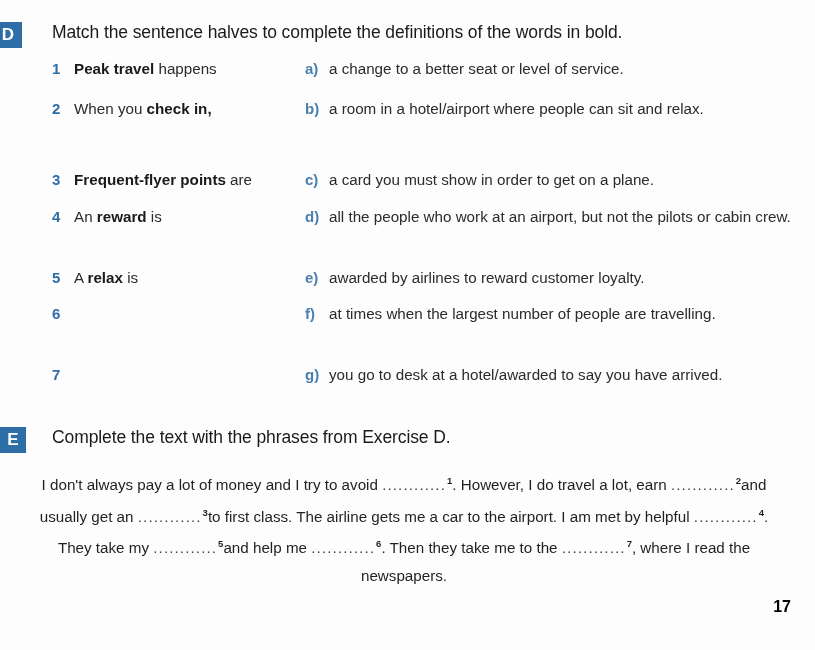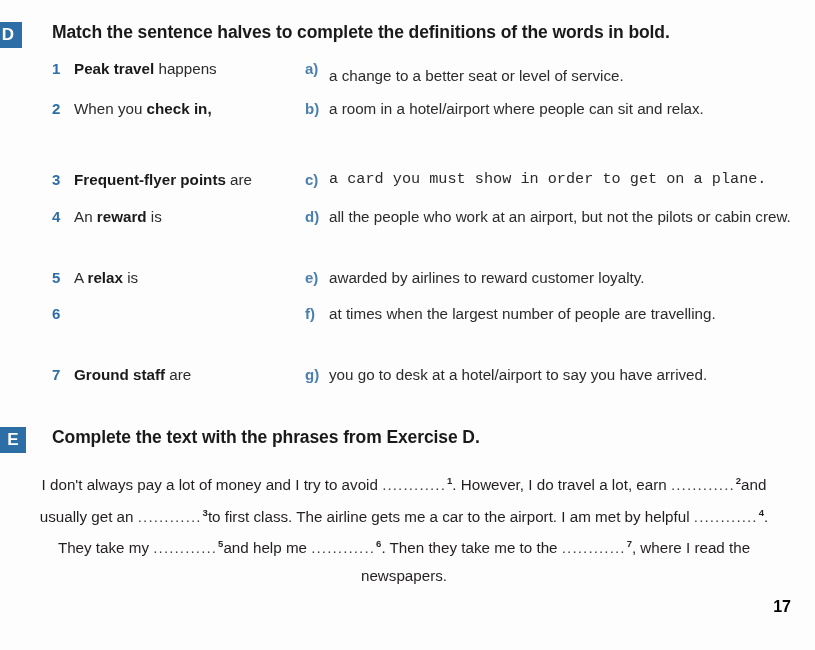--- a/index.html
+++ b/index.html
@@ -49,21 +49,21 @@
   #exercise-e .badge {
     left: 0px;
     width: 26px;
   }
 
   .ex-heading {
     position: absolute;
     left: 52px;
     top: 0px;
     font-size: 17.5px;
-    font-weight: bold;
+    font-weight: normal;
     color: #1a1a1a;
     letter-spacing: -0.1px;
     white-space: nowrap;
   }
 
   
   .match-wrap {
     position: absolute;
     left: 0;
     top: 36px;
@@ -177,51 +177,50 @@
           </div>
           <div class="m-item" style="top: 209px;">
             <span class="m-num">5</span>
             <span class="m-text">A <b>relax</b> is</span>
           </div>
           <div class="m-item" style="top: 245px;">
             <span class="m-num">6</span>
           </div>
           <div class="m-item" style="top: 306px;">
             <span class="m-num">7</span>
-            <span class="m-text"><b>Ground staff</b> are</span>
           </div>
         </div>
       <div class="match-right" id="right-col">
           <div class="m-item" style="top: 0px; width: 495px;">
             <span class="m-letter">a)</span>
-            <span class="m-text" style="flex: 1 1 0%; margin-top: 7px;">a change to a better seat or level of service.</span>
+            <span class="m-text" style="flex: 1 1 0%;">a change to a better seat or level of service.</span>
           </div>
           <div class="m-item" style="top: 40px; width: 495px;">
             <span class="m-letter">b)</span>
             <span class="m-text" style="flex: 1 1 0%;">a room in a hotel/airport where people can sit and relax.</span>
           </div>
           <div class="m-item" style="top: 111px; width: 495px;">
             <span class="m-letter">c)</span>
-            <span class="m-text" style="flex: 1 1 0%; font-family: Liberation Mono, monospace;">a card you must show in order to get on a plane.</span>
+            <span class="m-text" style="flex: 1 1 0%;">a card you must show in order to get on a plane.</span>
           </div>
           <div class="m-item" style="top: 148px; width: 495px;">
             <span class="m-letter">d)</span>
             <span class="m-text" style="flex: 1 1 0%;">all the people who work at an airport, but not the pilots or cabin crew.</span>
           </div>
           <div class="m-item" style="top: 209px; width: 495px;">
             <span class="m-letter">e)</span>
             <span class="m-text" style="flex: 1 1 0%;">awarded by airlines to reward customer loyalty.</span>
           </div>
           <div class="m-item" style="top: 245px; width: 495px;">
             <span class="m-letter">f)</span>
             <span class="m-text" style="flex: 1 1 0%;">at times when the largest number of people are travelling.</span>
           </div>
           <div class="m-item" style="top: 306px; width: 495px;">
             <span class="m-letter">g)</span>
-            <span class="m-text" style="flex: 1 1 0%;">you go to desk at a hotel/airport to say you have arrived.</span>
+            <span class="m-text" style="flex: 1 1 0%;">you go to desk at a hotel/awarded to say you have arrived.</span>
           </div>
         </div>
     </div>
   </section>
 
   <section class="exercise" id="exercise-e">
     <div class="badge">E</div>
     <div class="ex-heading">Complete the text with the phrases from Exercise D.</div>
     <div class="gap-para" id="gap-para"><span>I don't always pay a lot of money and I try to avoid</span>  <span class="gap">............</span><span class="gap-num">1</span><span>. However, I do travel a lot, earn</span>  <span class="gap">............</span><span class="gap-num">2</span><span>and usually get an</span>  <span class="gap">............</span><span class="gap-num">3</span><span>to first class. The airline gets me a car to the airport. I am met by helpful</span>  <span class="gap">............</span><span class="gap-num">4</span><span>. They take my</span>  <span class="gap">............</span><span class="gap-num">5</span><span>and help me</span>  <span class="gap">............</span><span class="gap-num">6</span><span>. Then they take me to the</span>  <span class="gap">............</span><span class="gap-num">7</span><span>, where I read the newspapers.</span> </div>
   </section>

